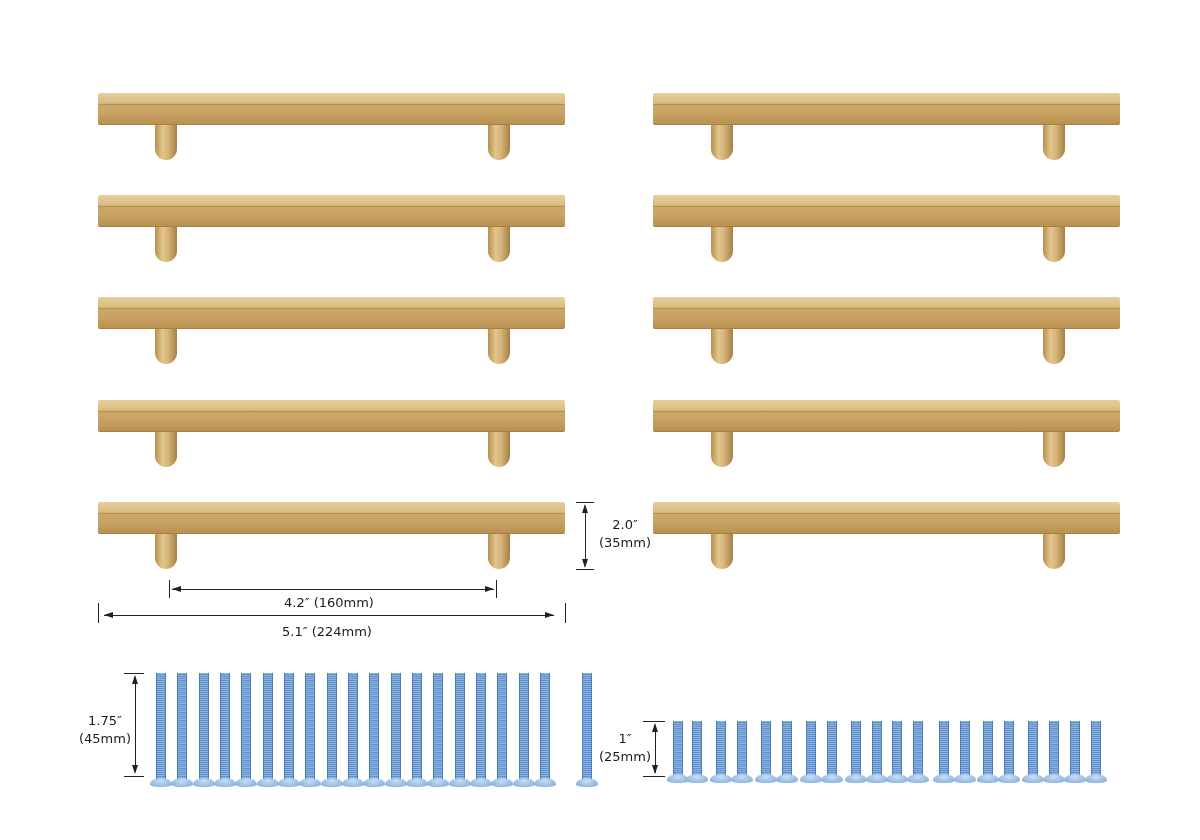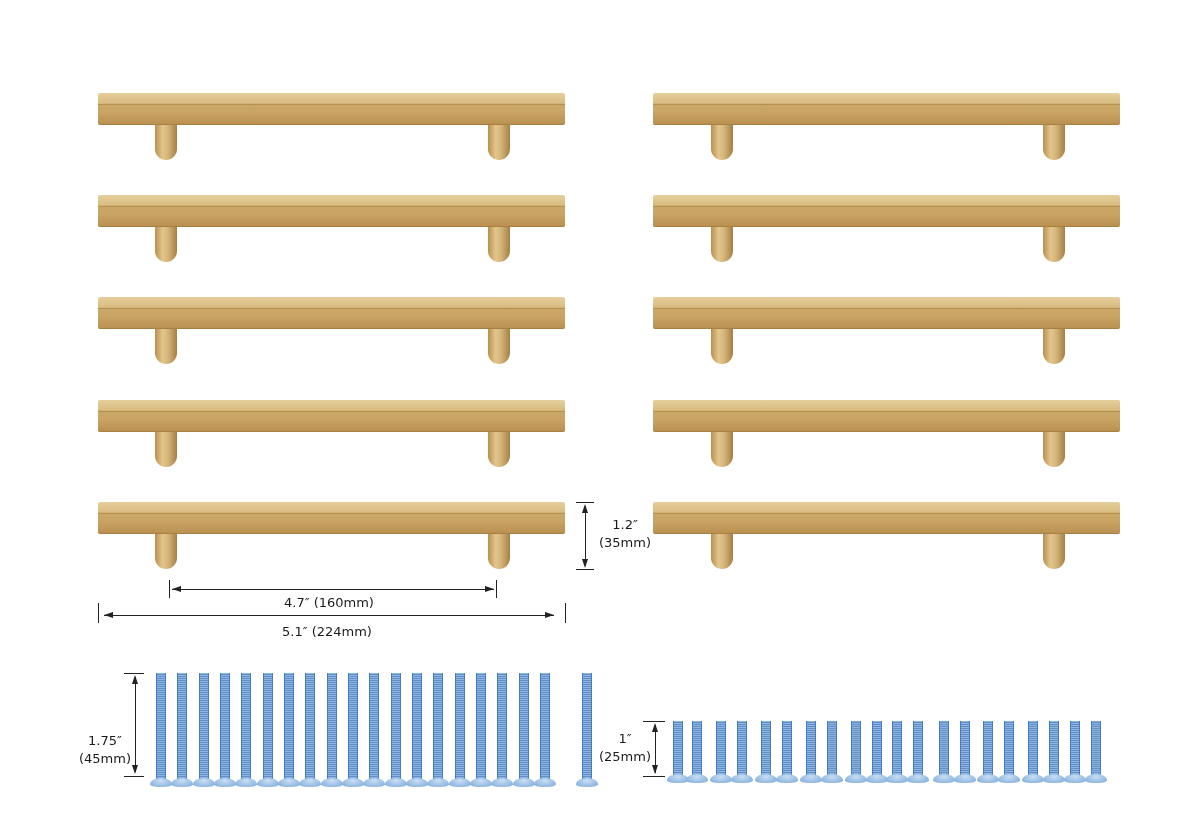--- a/index.html
+++ b/index.html
@@ -89,50 +89,50 @@
   </div>
 </div>
 
 <div>
   <div class="hline" style="left:576px;top:502px;width:18px;"></div>
   <div class="hline" style="left:576px;top:569px;width:18px;"></div>
   <div class="vline" style="left:585px;top:506px;height:60px;"></div>
   <div class="arrow-u" style="left:582px;top:504px;"></div>
   <div class="arrow-d" style="left:582px;top:559px;"></div>
   <div class="dim-text center-text" style="left:596px;top:516px;width:58px;">
-    <div>1.2″</div>
+    <div>2.0″</div>
     <div>(35mm)</div>
   </div>
 </div>
 
 <div>
   <div class="vline" style="left:169px;top:580px;height:18px;"></div>
   <div class="vline" style="left:496px;top:580px;height:18px;"></div>
   <div class="hline" style="left:172px;top:589px;width:322px;"></div>
   <div class="arrow-l" style="left:172px;top:586px;"></div>
   <div class="arrow-r" style="left:485px;top:586px;"></div>
-  <div class="dim-text" style="left:284px;top:595px;">4.7″ (160mm)</div>
+  <div class="dim-text" style="left:284px;top:595px;">4.2″ (160mm)</div>
 </div>
 
 <div>
   <div class="vline" style="left:98px;top:603px;height:20px;"></div>
   <div class="vline" style="left:565px;top:603px;height:20px;"></div>
   <div class="hline" style="left:104px;top:615px;width:450px;"></div>
   <div class="arrow-l" style="left:104px;top:612px;"></div>
   <div class="arrow-r" style="left:545px;top:612px;"></div>
   <div class="dim-text" style="left:282px;top:624px;">5.1″ (224mm)</div>
 </div>
 
 <div>
   <div class="hline" style="left:124px;top:673px;width:20px;"></div>
   <div class="hline" style="left:124px;top:776px;width:20px;"></div>
   <div class="vline" style="left:135px;top:677px;height:95px;"></div>
   <div class="arrow-u" style="left:132px;top:675px;"></div>
   <div class="arrow-d" style="left:132px;top:765px;"></div>
-  <div class="dim-text center-text" style="left:78px;top:732px;width:54px;">
+  <div class="dim-text center-text" style="left:78px;top:712px;width:54px;">
     <div>1.75″</div>
     <div>(45mm)</div>
   </div>
 </div>
 
 <div>
   <div class="screw" style="left:150px;top:673px;width:22px;height:114px;">
       <div class="shaft" style="height:108px;"></div>
       <div class="head"></div>
     </div>

